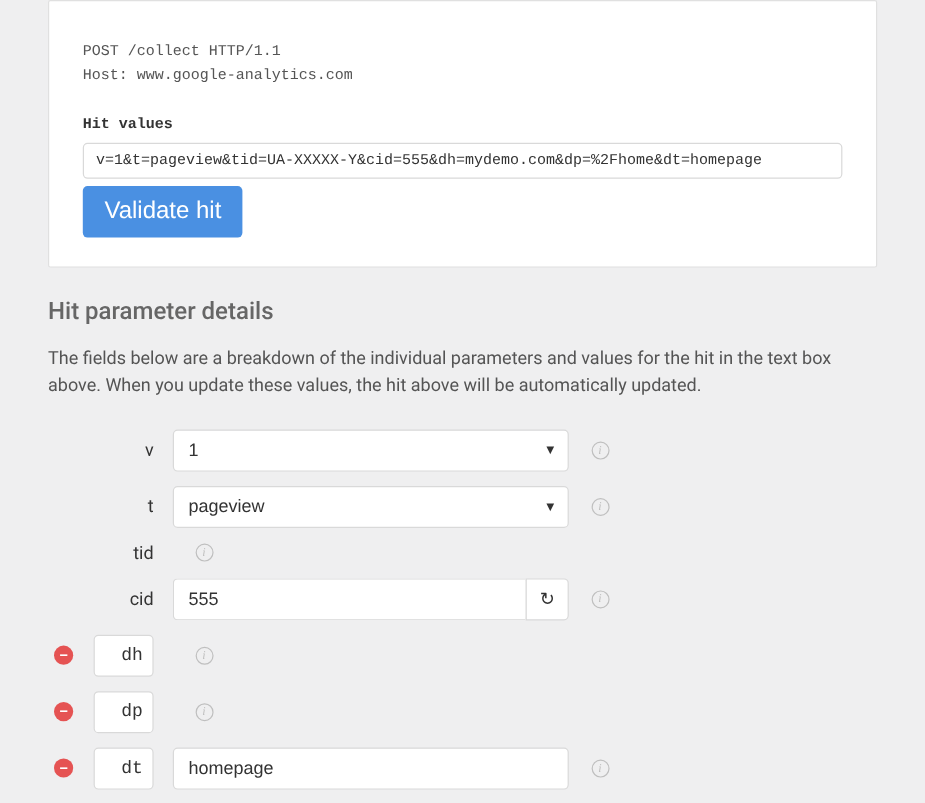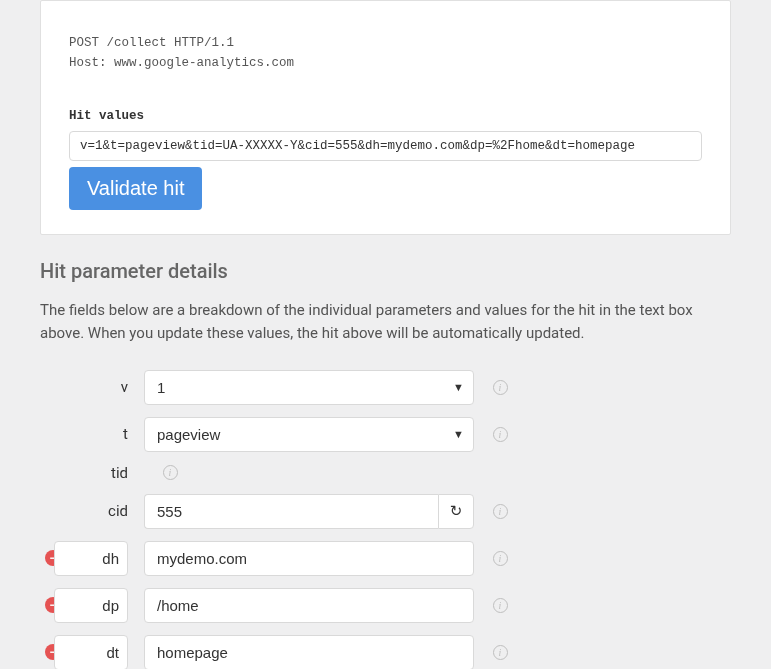--- a/index.html
+++ b/index.html
@@ -21,21 +21,21 @@
     border-radius: 2px;
     padding: 24px 28px 24px 28px;
     margin-bottom: 24px;
   }
   .request-lines {
     font-family: "SFMono-Regular", Consolas, "Liberation Mono", Menlo, monospace;
     font-size: 12.5px;
     color: #555;
     line-height: 1.6;
     margin-top: 8px;
-    margin-bottom: 36px;
+    margin-bottom: 24px;
     white-space: pre;
   }
   .payload-label {
     font-family: "SFMono-Regular", Consolas, "Liberation Mono", Menlo, monospace;
     font-size: 12.5px;
     font-weight: 700;
     color: #333;
     margin-bottom: 8px;
   }
   .payload-input {
@@ -99,27 +99,28 @@
     display: flex;
     justify-content: flex-end;
     margin-right: 16px;
   }
   .param-label-text {
     font-size: 15px;
     color: #333;
     text-align: right;
   }
   .param-label-input {
-    width: 74px;
+    width: 50px;
     border: 1px solid #d9d9d9;
     border-radius: 4px;
     padding: 8px 8px;
     font-size: 15px;
     text-align: right;
     color: #333;
+    font-family: Liberation Mono, monospace;
   }
   .param-value-slot {
     width: 330px;
     display: flex;
   }
   .param-select {
     width: 100%;
     border: 1px solid #d9d9d9;
     border-radius: 4px;
     padding: 8px 28px 8px 12px;
@@ -270,40 +271,34 @@
 
   <div class="param-row">
     <div class="remove-slot">
         <button class="remove-btn">
           <span>−</span>
         </button>
       </div>
     <div class="param-label-slot">
         <input class="param-label-input" type="text" value="dh" style="">
       </div>
-    <div class="param-value-slot">
-      <input class="param-input" type="text" value="mydemo.com" style="">
-    </div>
     <div class="info-slot">
         <span class="info-icon">i</span>
       </div>
   </div>
 
   <div class="param-row">
     <div class="remove-slot">
         <button class="remove-btn">
           <span>−</span>
         </button>
       </div>
     <div class="param-label-slot">
         <input class="param-label-input" type="text" value="dp" style="">
       </div>
-    <div class="param-value-slot">
-      <input class="param-input" type="text" value="/home" style="">
-    </div>
     <div class="info-slot">
         <span class="info-icon">i</span>
       </div>
   </div>
 
   <div class="param-row">
     <div class="remove-slot">
         <button class="remove-btn">
           <span>−</span>
         </button>

